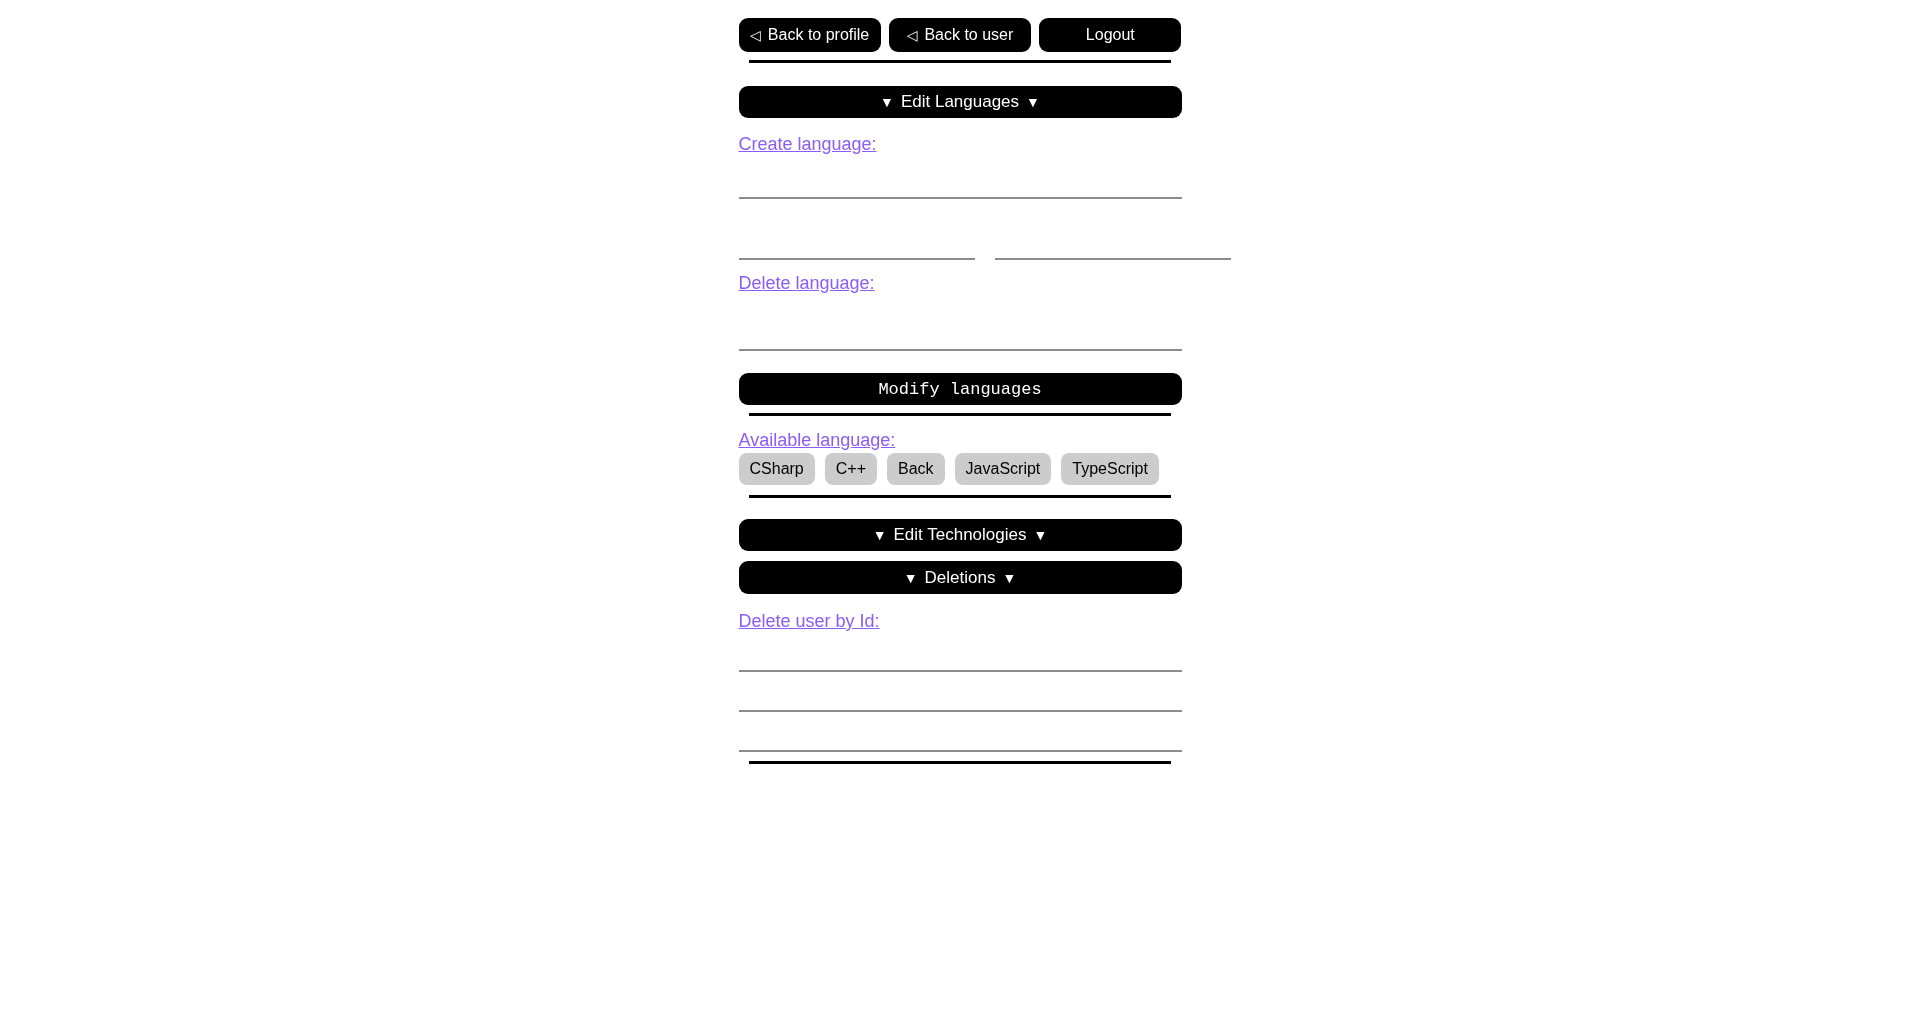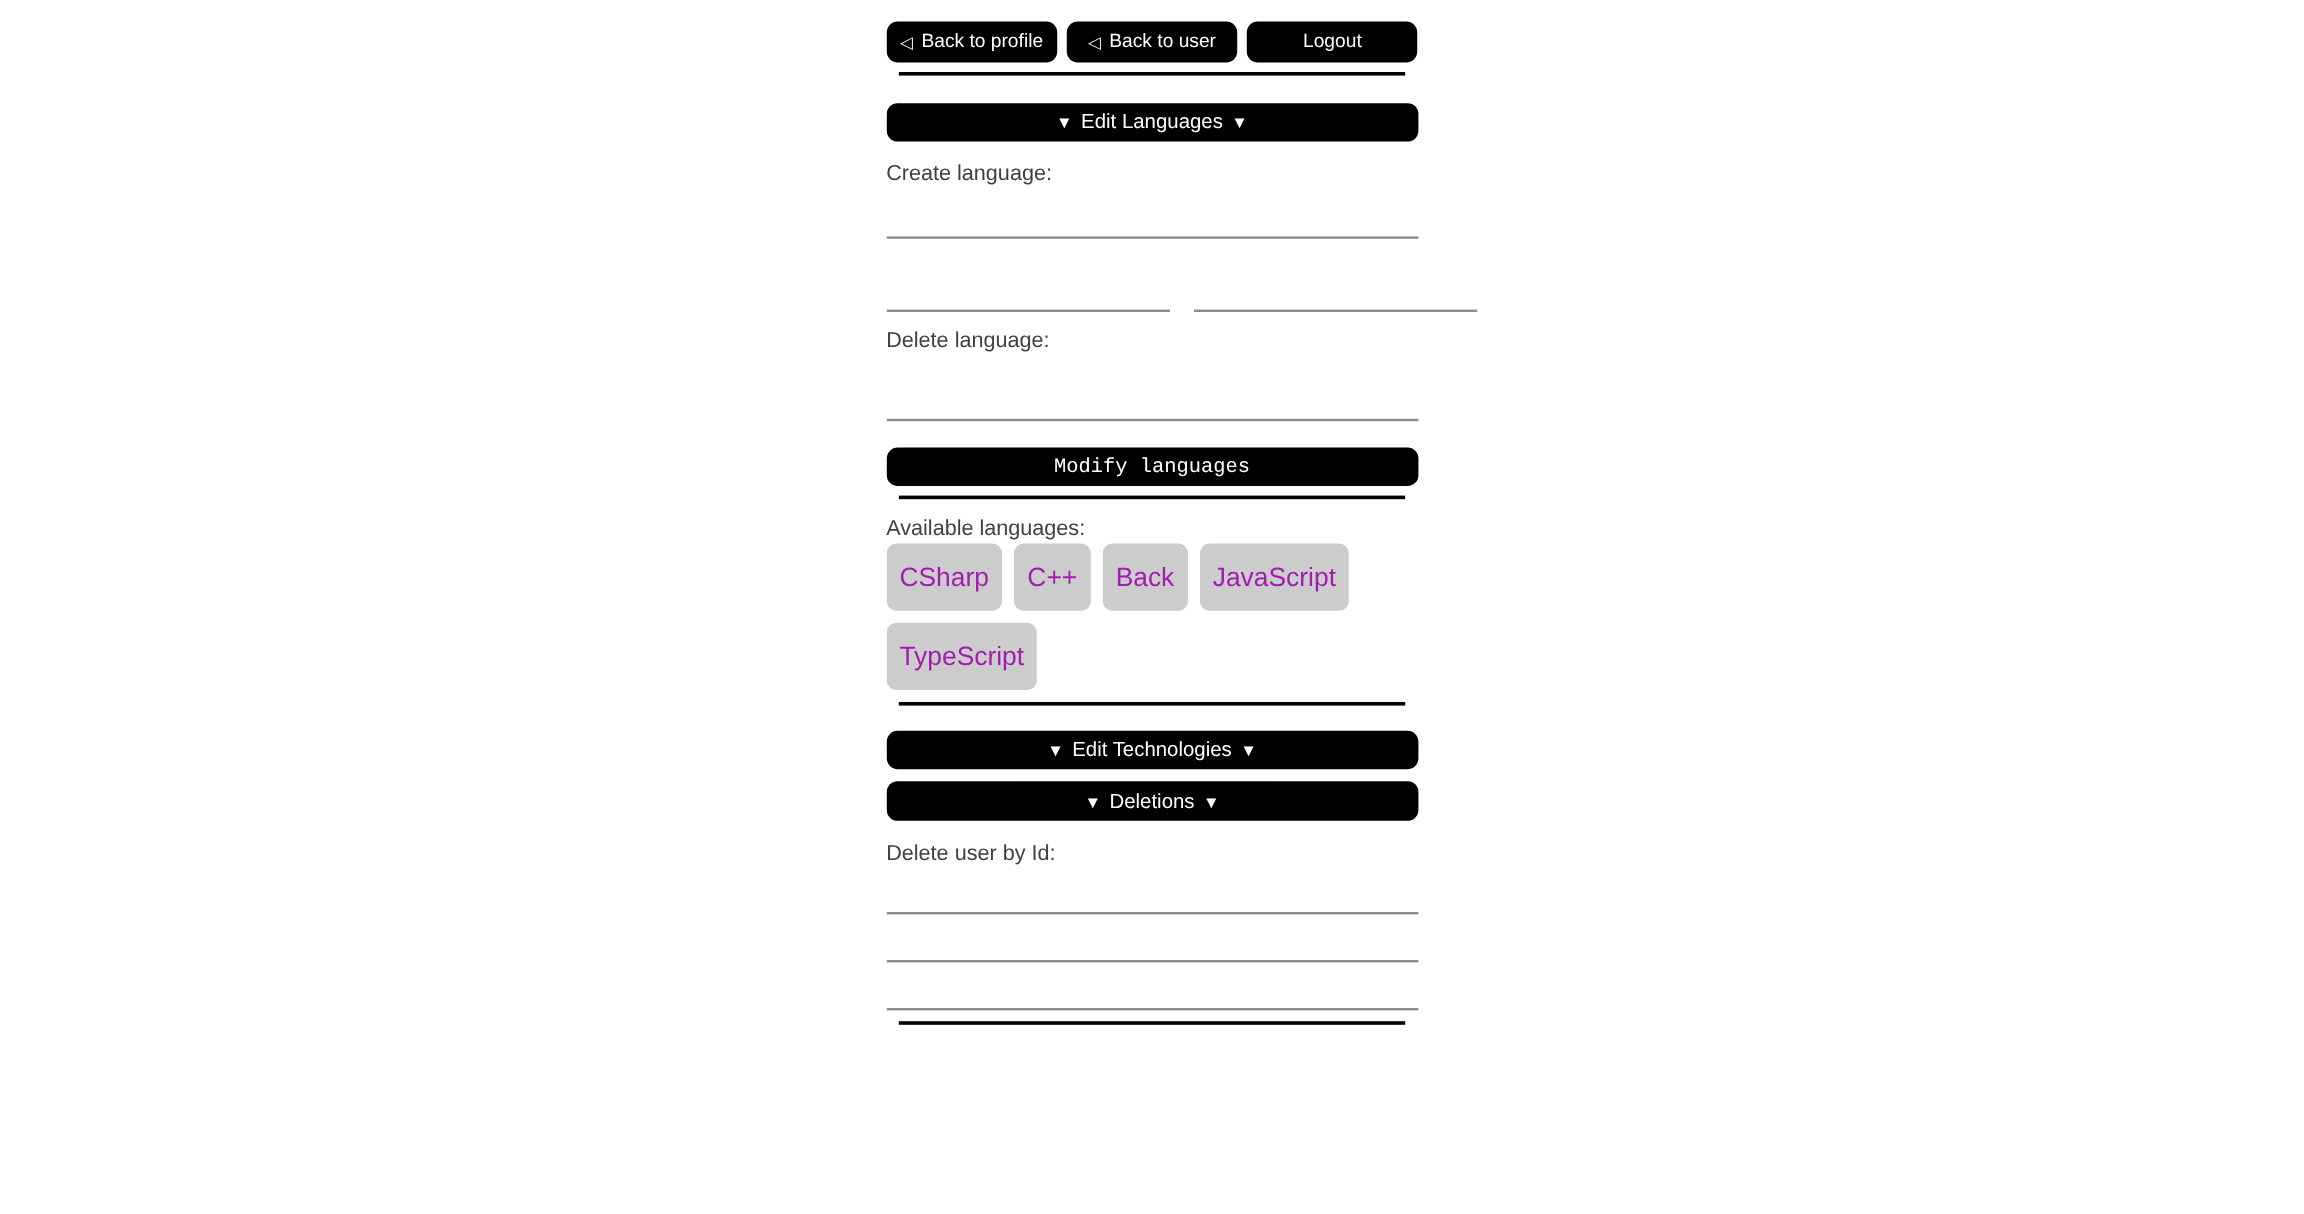--- a/index.html
+++ b/index.html
@@ -49,21 +49,22 @@
     margin: 8px auto 0 auto;
   }
   hr.divider.mt10 { margin-top: 10px; }
   hr.divider.mt9  { margin-top: 9px; }
 
   
   .field-label {
     display: block;
     font-size: 18px;
     line-height: 22px;
-    color: #404040;
+    color: #8b5cf6;
+    text-decoration: underline;
   }
   .underline-input {
     display: block;
     width: 100%;
     border: none;
     border-bottom: 2px solid #8c8c8c;
     background: transparent;
     font-family: inherit;
     font-size: 18px;
     padding: 0 2px;
@@ -76,25 +77,25 @@
   .update-row .underline-input { flex: 1; width: auto; }
 
   
   .tags {
     display: flex;
     flex-wrap: wrap;
     gap: 10px 10px;
   }
   .tag {
     background: #cccccc;
-    color: #a21caf;
+    color: #000000;
     border-radius: 8px;
-    font-size: 22px;
+    font-size: 16px;
     line-height: 24px;
-    padding: 16px 11px;
+    padding: 4px 11px;
     white-space: nowrap;
   }
 
   
   .mt2  { margin-top: 2px; }
   .mt8  { margin-top: 8px; }
   .mt10 { margin-top: 10px; }
   .mt12 { margin-top: 12px; }
   .mt13 { margin-top: 13px; }
   .mt15 { margin-top: 15px; }
@@ -143,21 +144,21 @@
 
   <label class="field-label mt12">Delete language:</label>
   <input type="text" class="underline-input input-lg mt13" value="" style="">
 
   <button class="btn wide-btn mt22">
     <span>Modify languages</span>
   </button>
 
   <hr class="divider">
 
-  <div class="field-label mt13">Available languages:</div>
+  <div class="field-label mt13">Available language:</div>
   <div class="tags mt2">
       <span class="tag">CSharp</span>
       <span class="tag">C++</span>
       <span class="tag">Back</span>
       <span class="tag">JavaScript</span>
       <span class="tag">TypeScript</span>
     </div>
 
   <hr class="divider mt10">
 

